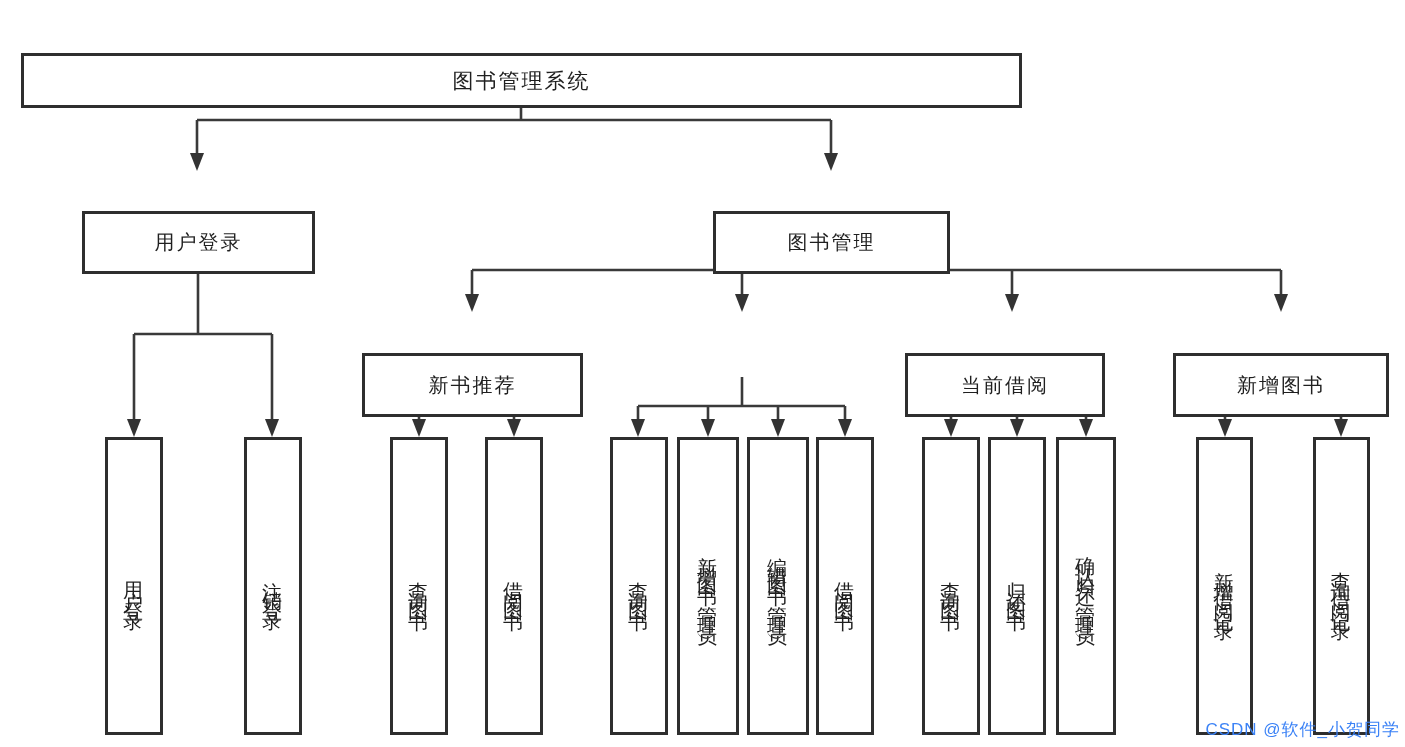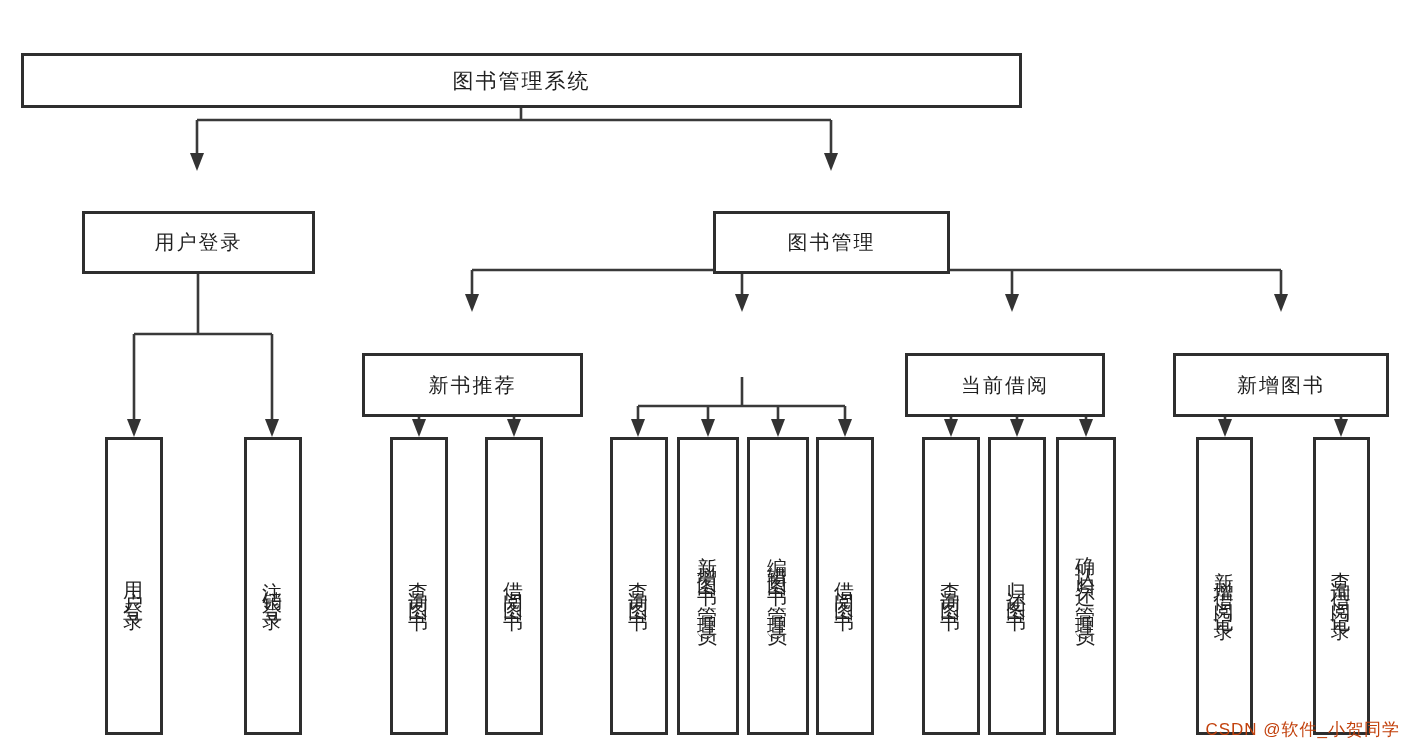--- a/index.html
+++ b/index.html
@@ -33,21 +33,21 @@
     background:#ffffff;
     display:flex; align-items:center; justify-content:center;
     writing-mode:vertical-rl;
     font-size:20px; letter-spacing:10px;
     z-index:2;
   }
   .watermark {
     position:absolute;
     right:5px; bottom:6px;
     font-size:17px;
-    color:#c2410c;
+    color:#3b82f6;
     letter-spacing:1px;
     z-index:3;
     white-space:nowrap;
   }
 </style>
 </head>
 <body>
 
 <div id="canvas">
 

